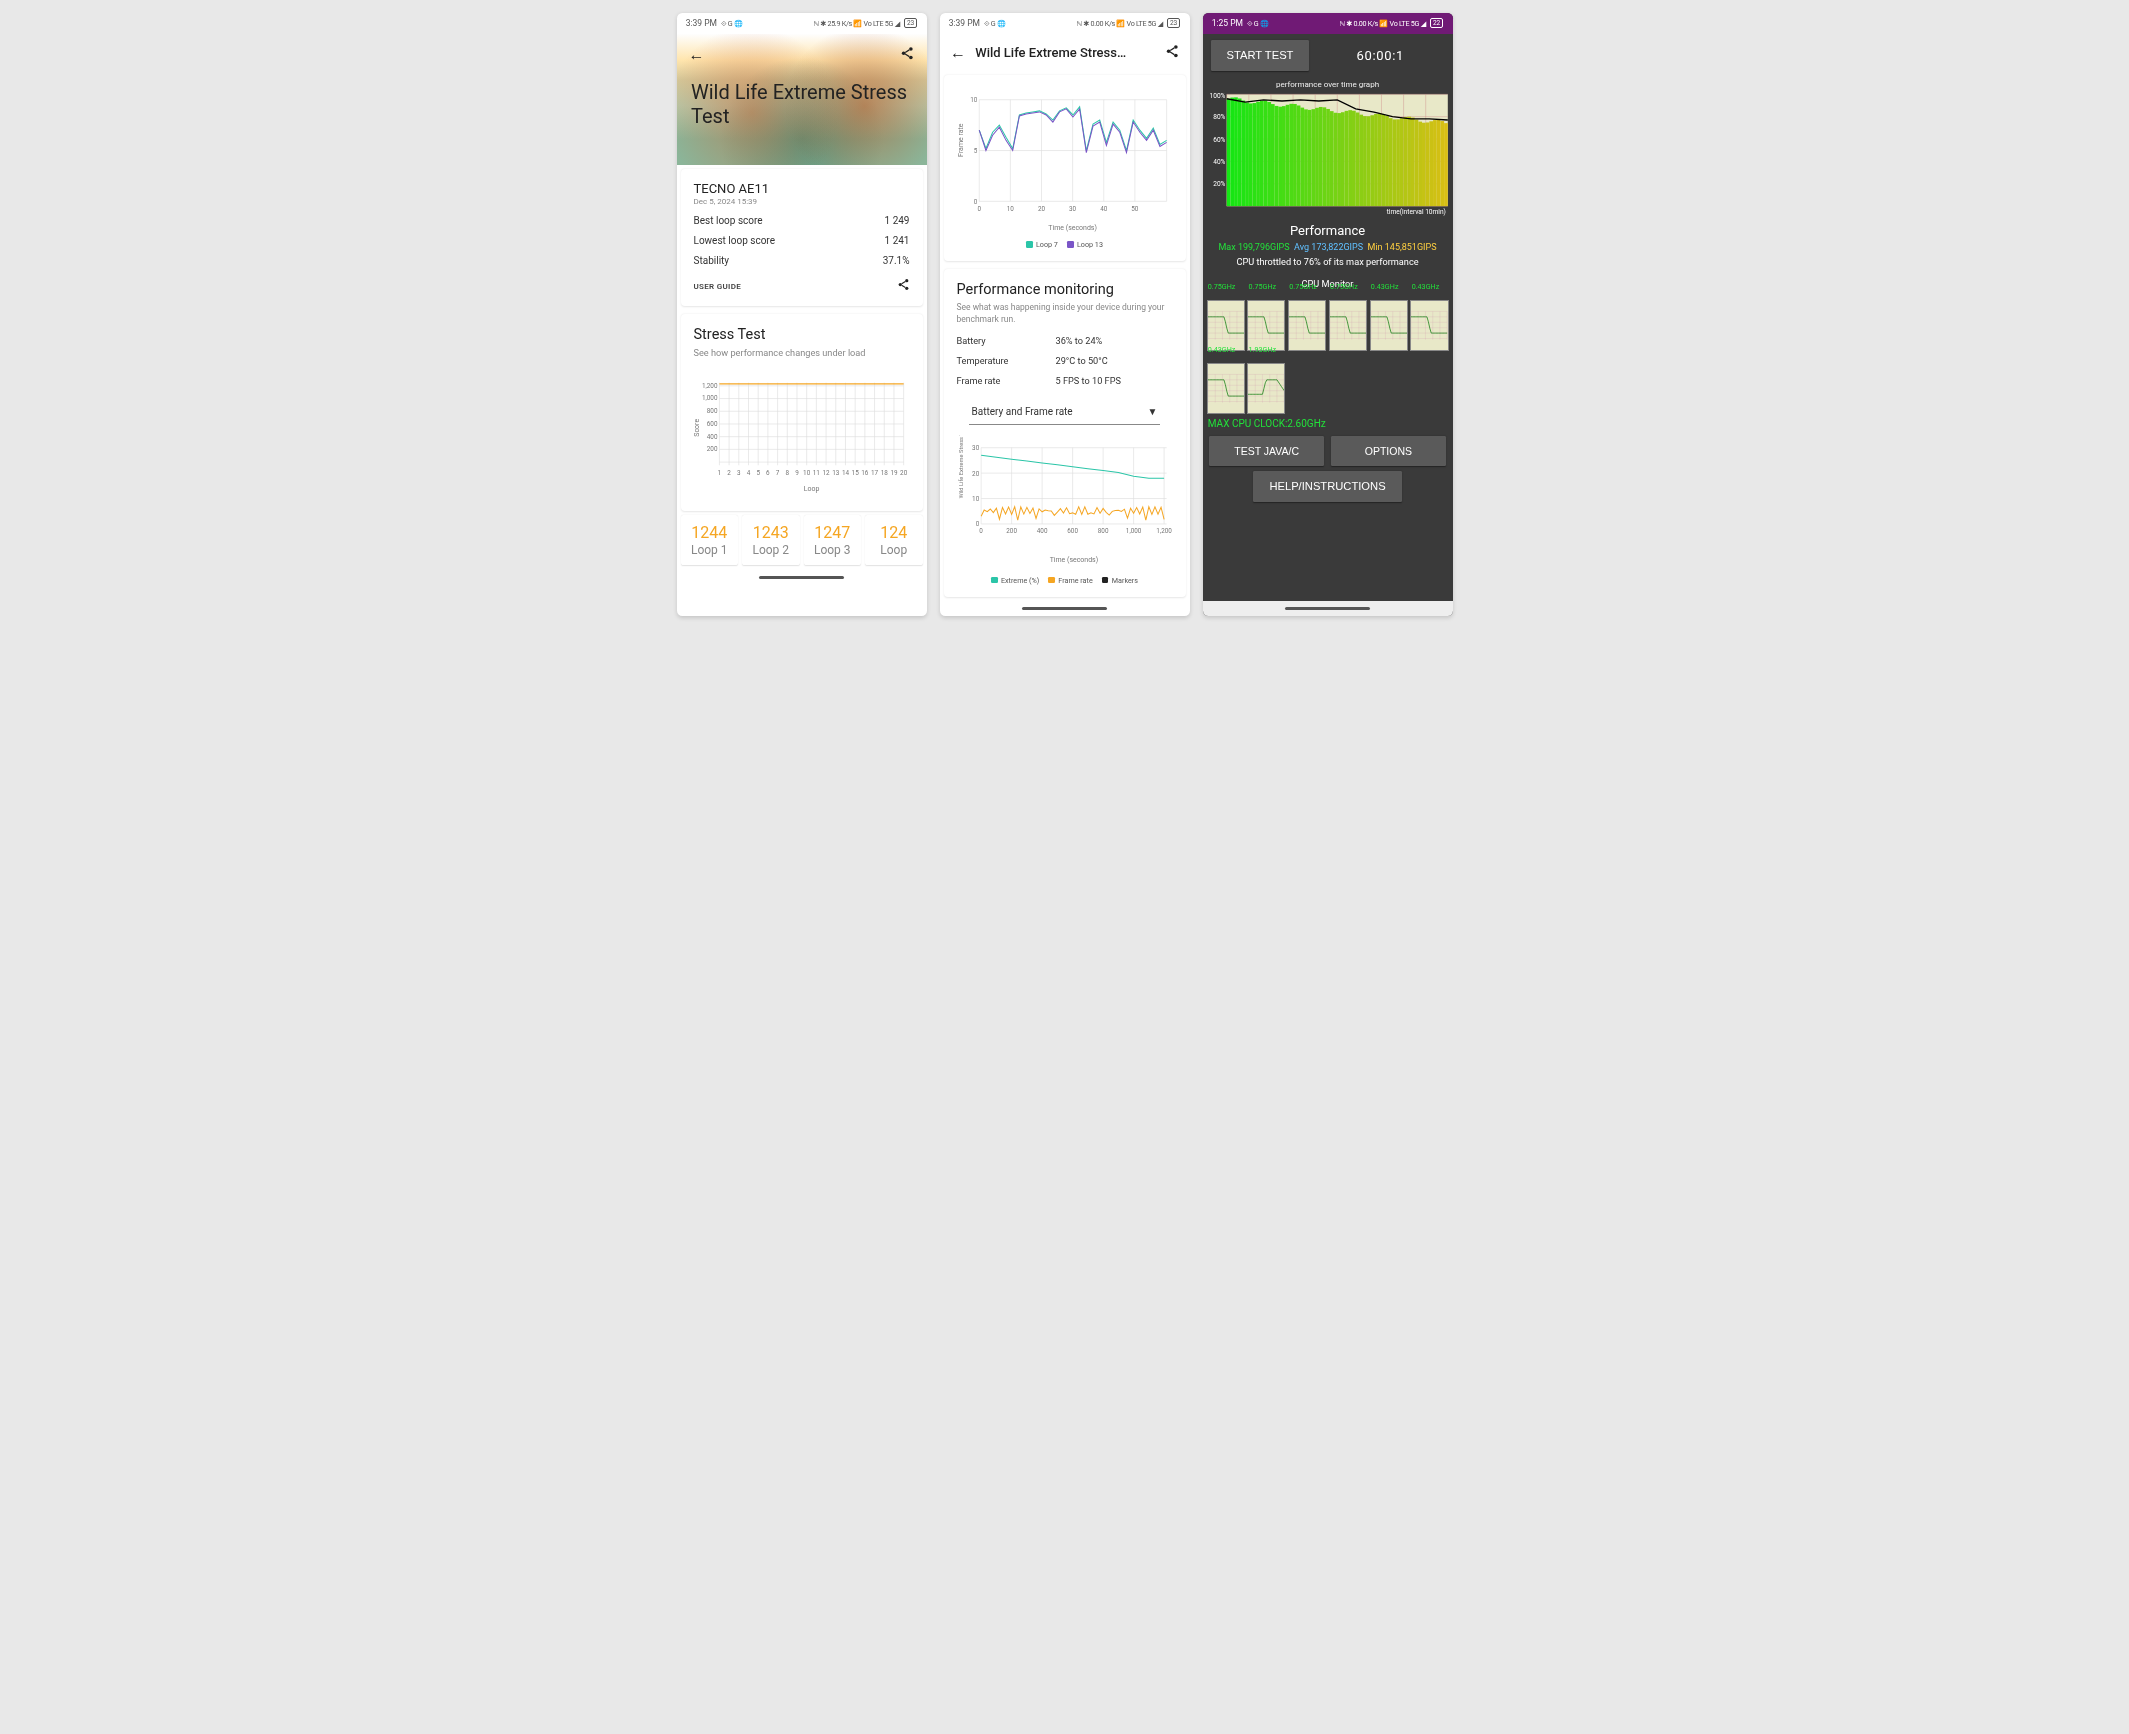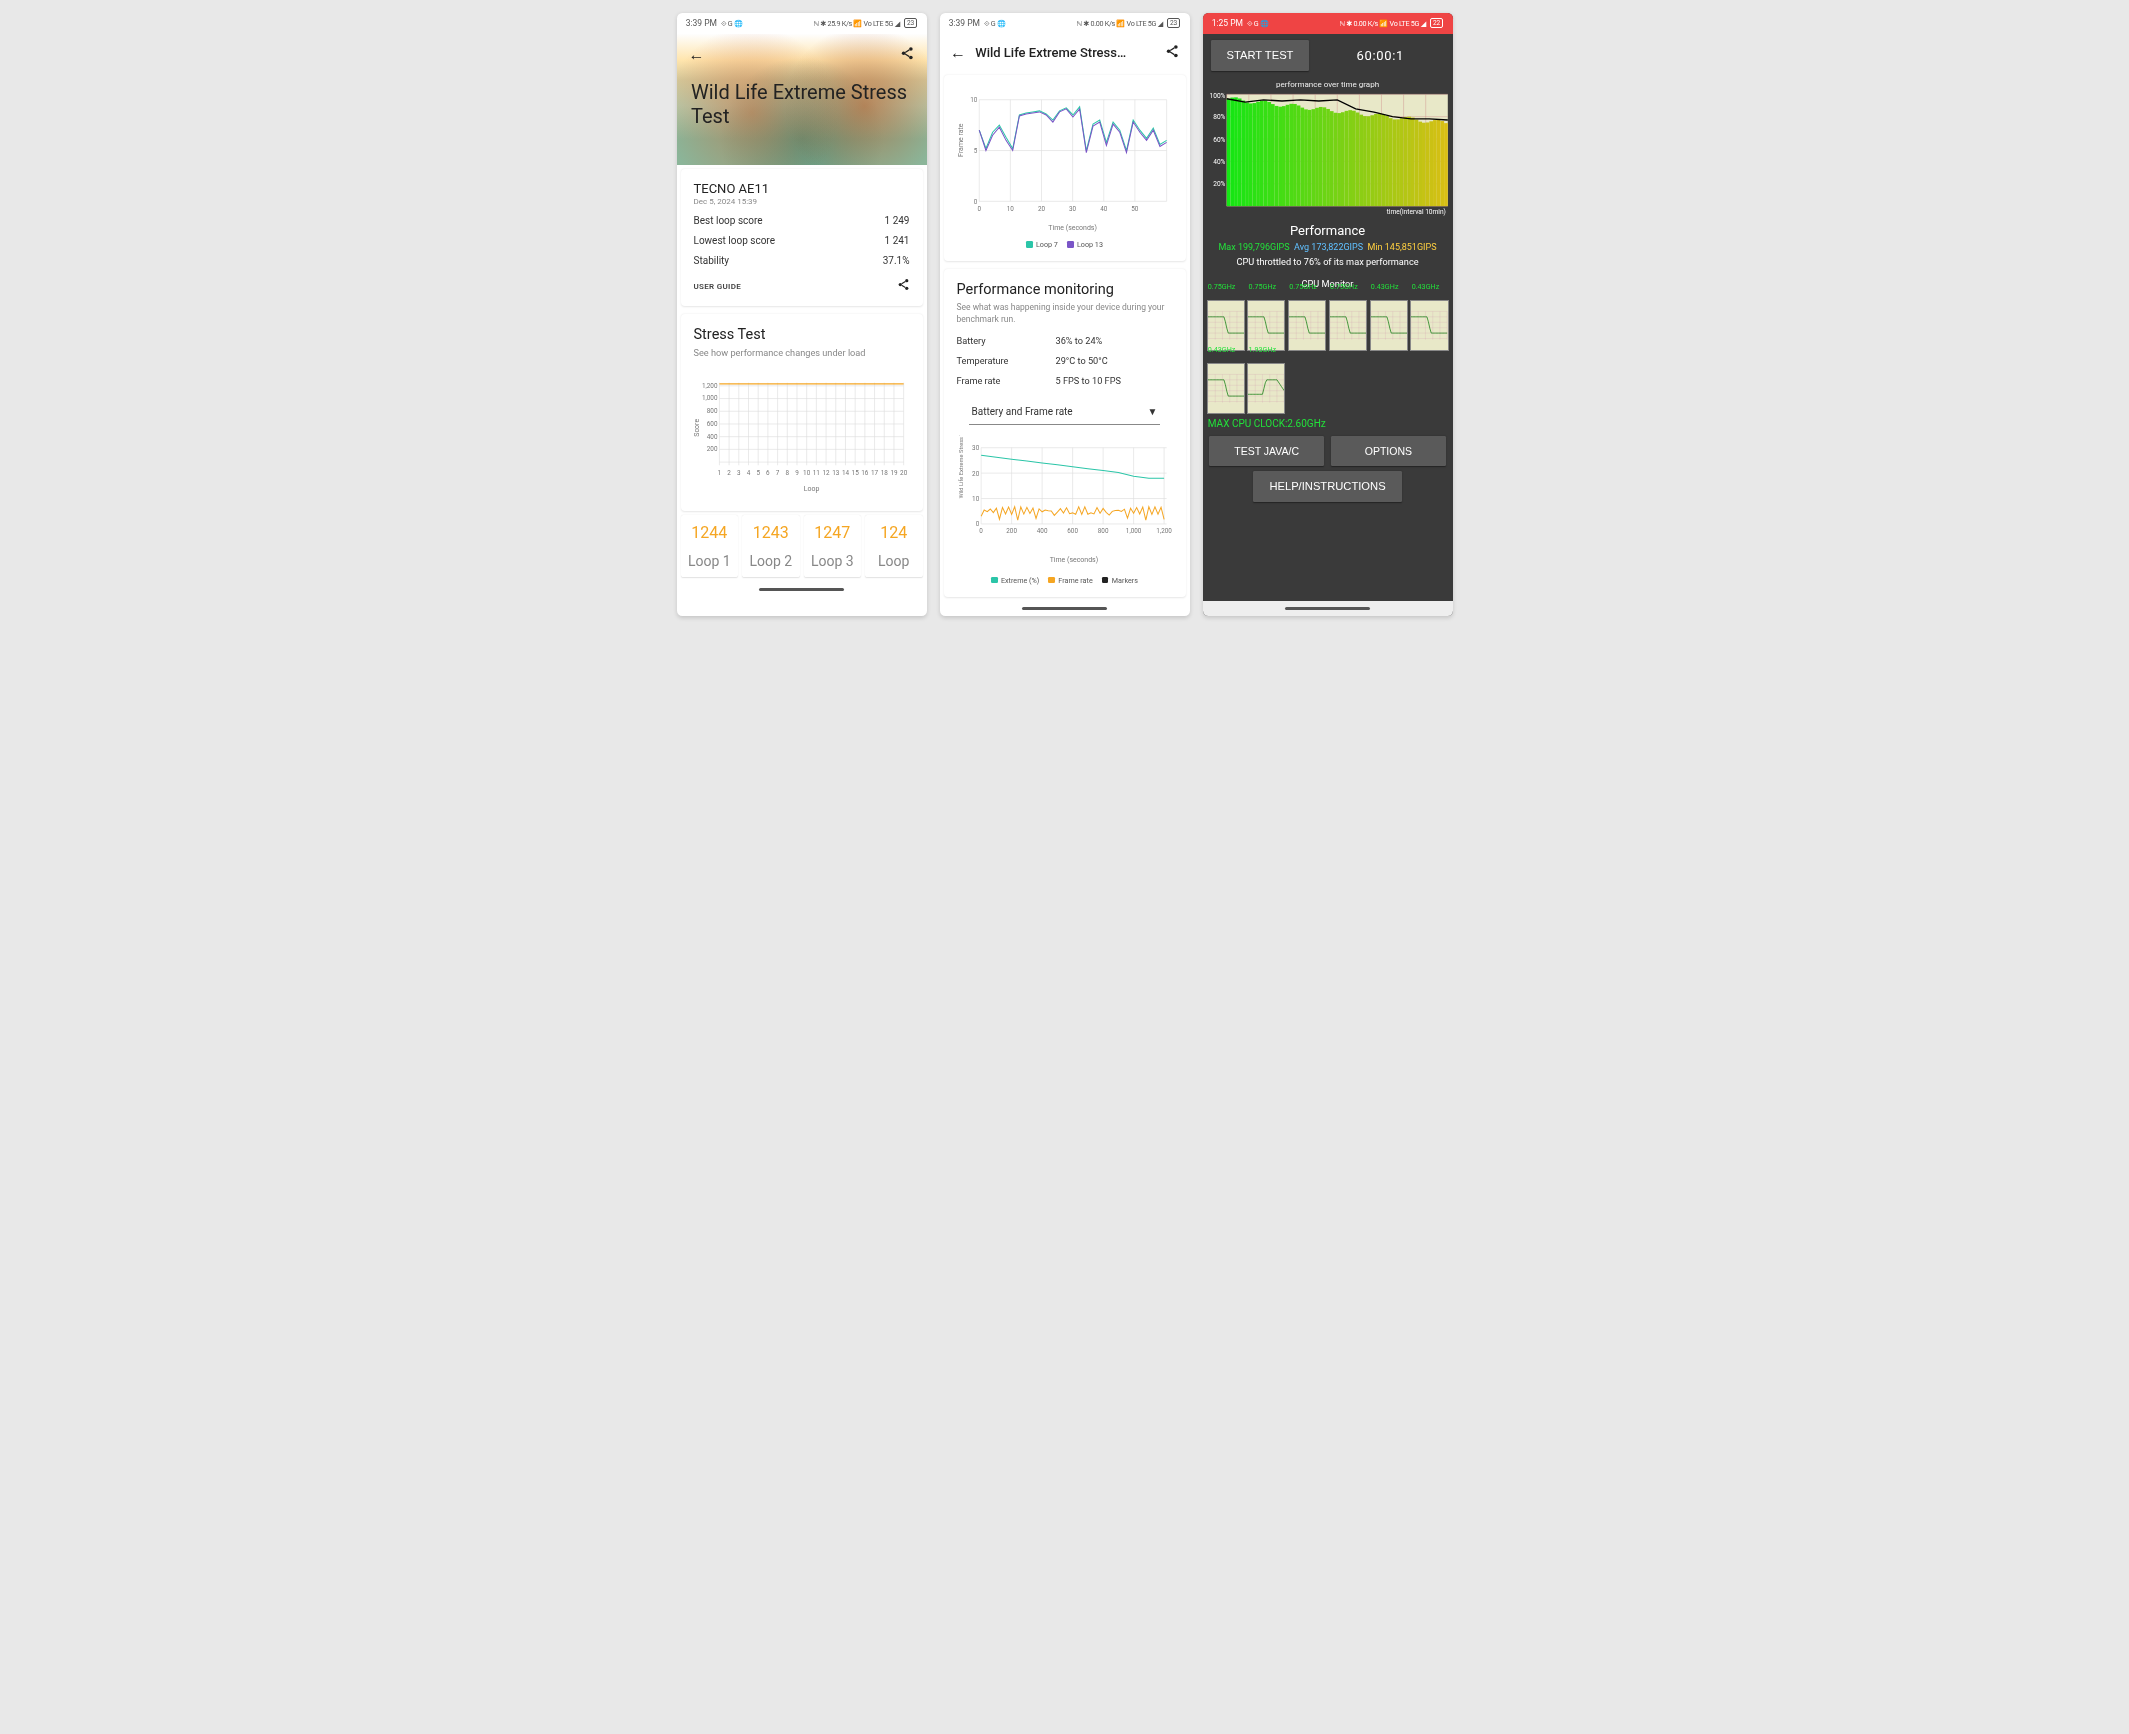--- a/index.html
+++ b/index.html
@@ -1,19 +1,19 @@
 <!DOCTYPE html>
 <html style="font-size:10.5px"><head>
 <meta charset="utf-8">
 <style>
   * { box-sizing: border-box; margin: 0; padding: 0; }
   body { background:#e8e8e8; font-family: Roboto, Arial, sans-serif; display:flex; gap:13px; padding:13px; justify-content:center; }
   .phone { width:250px; background:#fff; border-radius:5.3px; box-shadow:0 1.3px 4px rgba(0,0,0,.15); overflow:hidden; display:flex; flex-direction:column; position:relative; }
   .statusbar { display:flex; justify-content:space-between; align-items:flex-start; padding:5.3px 9.2px; font-size:8.5px; color:#555; }
-  .statusbar.blue { background:#ef4444; color:#fff; }
+  .statusbar.blue { background:#701a75; color:#fff; }
   .statusbar .left, .statusbar .right { display:flex; align-items:center; gap:4px; }
   .status-icons { font-size:7.2px; letter-spacing:-0.3px; }
   .batt-box { border:0.7px solid currentColor; border-radius:2px; padding:0 2px; font-size:6.6px; }
 
   
   .hero { position:relative; height:131px; background:linear-gradient(180deg,#fefefe 0%,#ffe5ad 20%,#d4c89a 35%,#b8c8a8 55%,#8bb599 80%); }
   .hero::before { content:""; position:absolute; inset:0; background:radial-gradient(circle at 30% 60%, rgba(200,100,50,.5), transparent 45%), radial-gradient(circle at 75% 55%, rgba(180,90,40,.6), transparent 40%), radial-gradient(circle at 50% 80%, rgba(50,120,100,.55), transparent 50%); }
   .hero-top { position:absolute; top:5.3px; left:0; right:0; display:flex; justify-content:space-between; padding:6.6px 12px; z-index:2; }
   .back-arrow, .share-icon { font-size:16px; color:#222; cursor:pointer; }
   .hero-title { position:absolute; left:14.5px; right:14.5px; top:46px; z-index:2; font-size:20px; font-weight:400; color:#222; line-height:1.2; }
@@ -30,21 +30,21 @@
 
   .stresschart { margin-top:13px; }
   .stresschart svg { width:100%; height:125px; }
   .axis-label-y { font-size:11px; fill:#777; }
   .axis-tick { font-size:10px; fill:#777; }
   .axis-caption { font-size:11px; text-anchor:middle; fill:#777; }
 
   .loop-tiles { display:flex; gap:4px; margin:0 4px 4px; }
   .tile { flex:1; background:#fff; border-radius:2.6px; box-shadow:0 0.7px 1.3px rgba(0,0,0,.12); padding:8px 4px; text-align:center; overflow:hidden; }
   .tile-val { font-size:16px; font-weight:400; color:#f5a623; white-space:nowrap; }
-  .tile-lbl { font-size:14px; color:#888; margin-top:11px; }
+  .tile-lbl { font-size:12px; color:#888; margin-top:1px; }
 
   .home-bar { height:2.6px; width:85px; background:#555; border-radius:2.6px; margin:6.6px auto; }
 
   
   .topbar2 { display:flex; align-items:center; padding:9.2px 10.5px; gap:9.2px; }
   .tb-title { flex:1; font-size:13px; font-weight:500; color:#222; white-space:nowrap; overflow:hidden; text-overflow:ellipsis; }
 
   .fr-chart svg, .bf-chart svg { width:100%; }
   .legend { display:flex; gap:9.2px; justify-content:center; font-size:7.2px; color:#555; margin-top:4px; }
   .legend-item { display:flex; align-items:center; gap:3.3px; }

